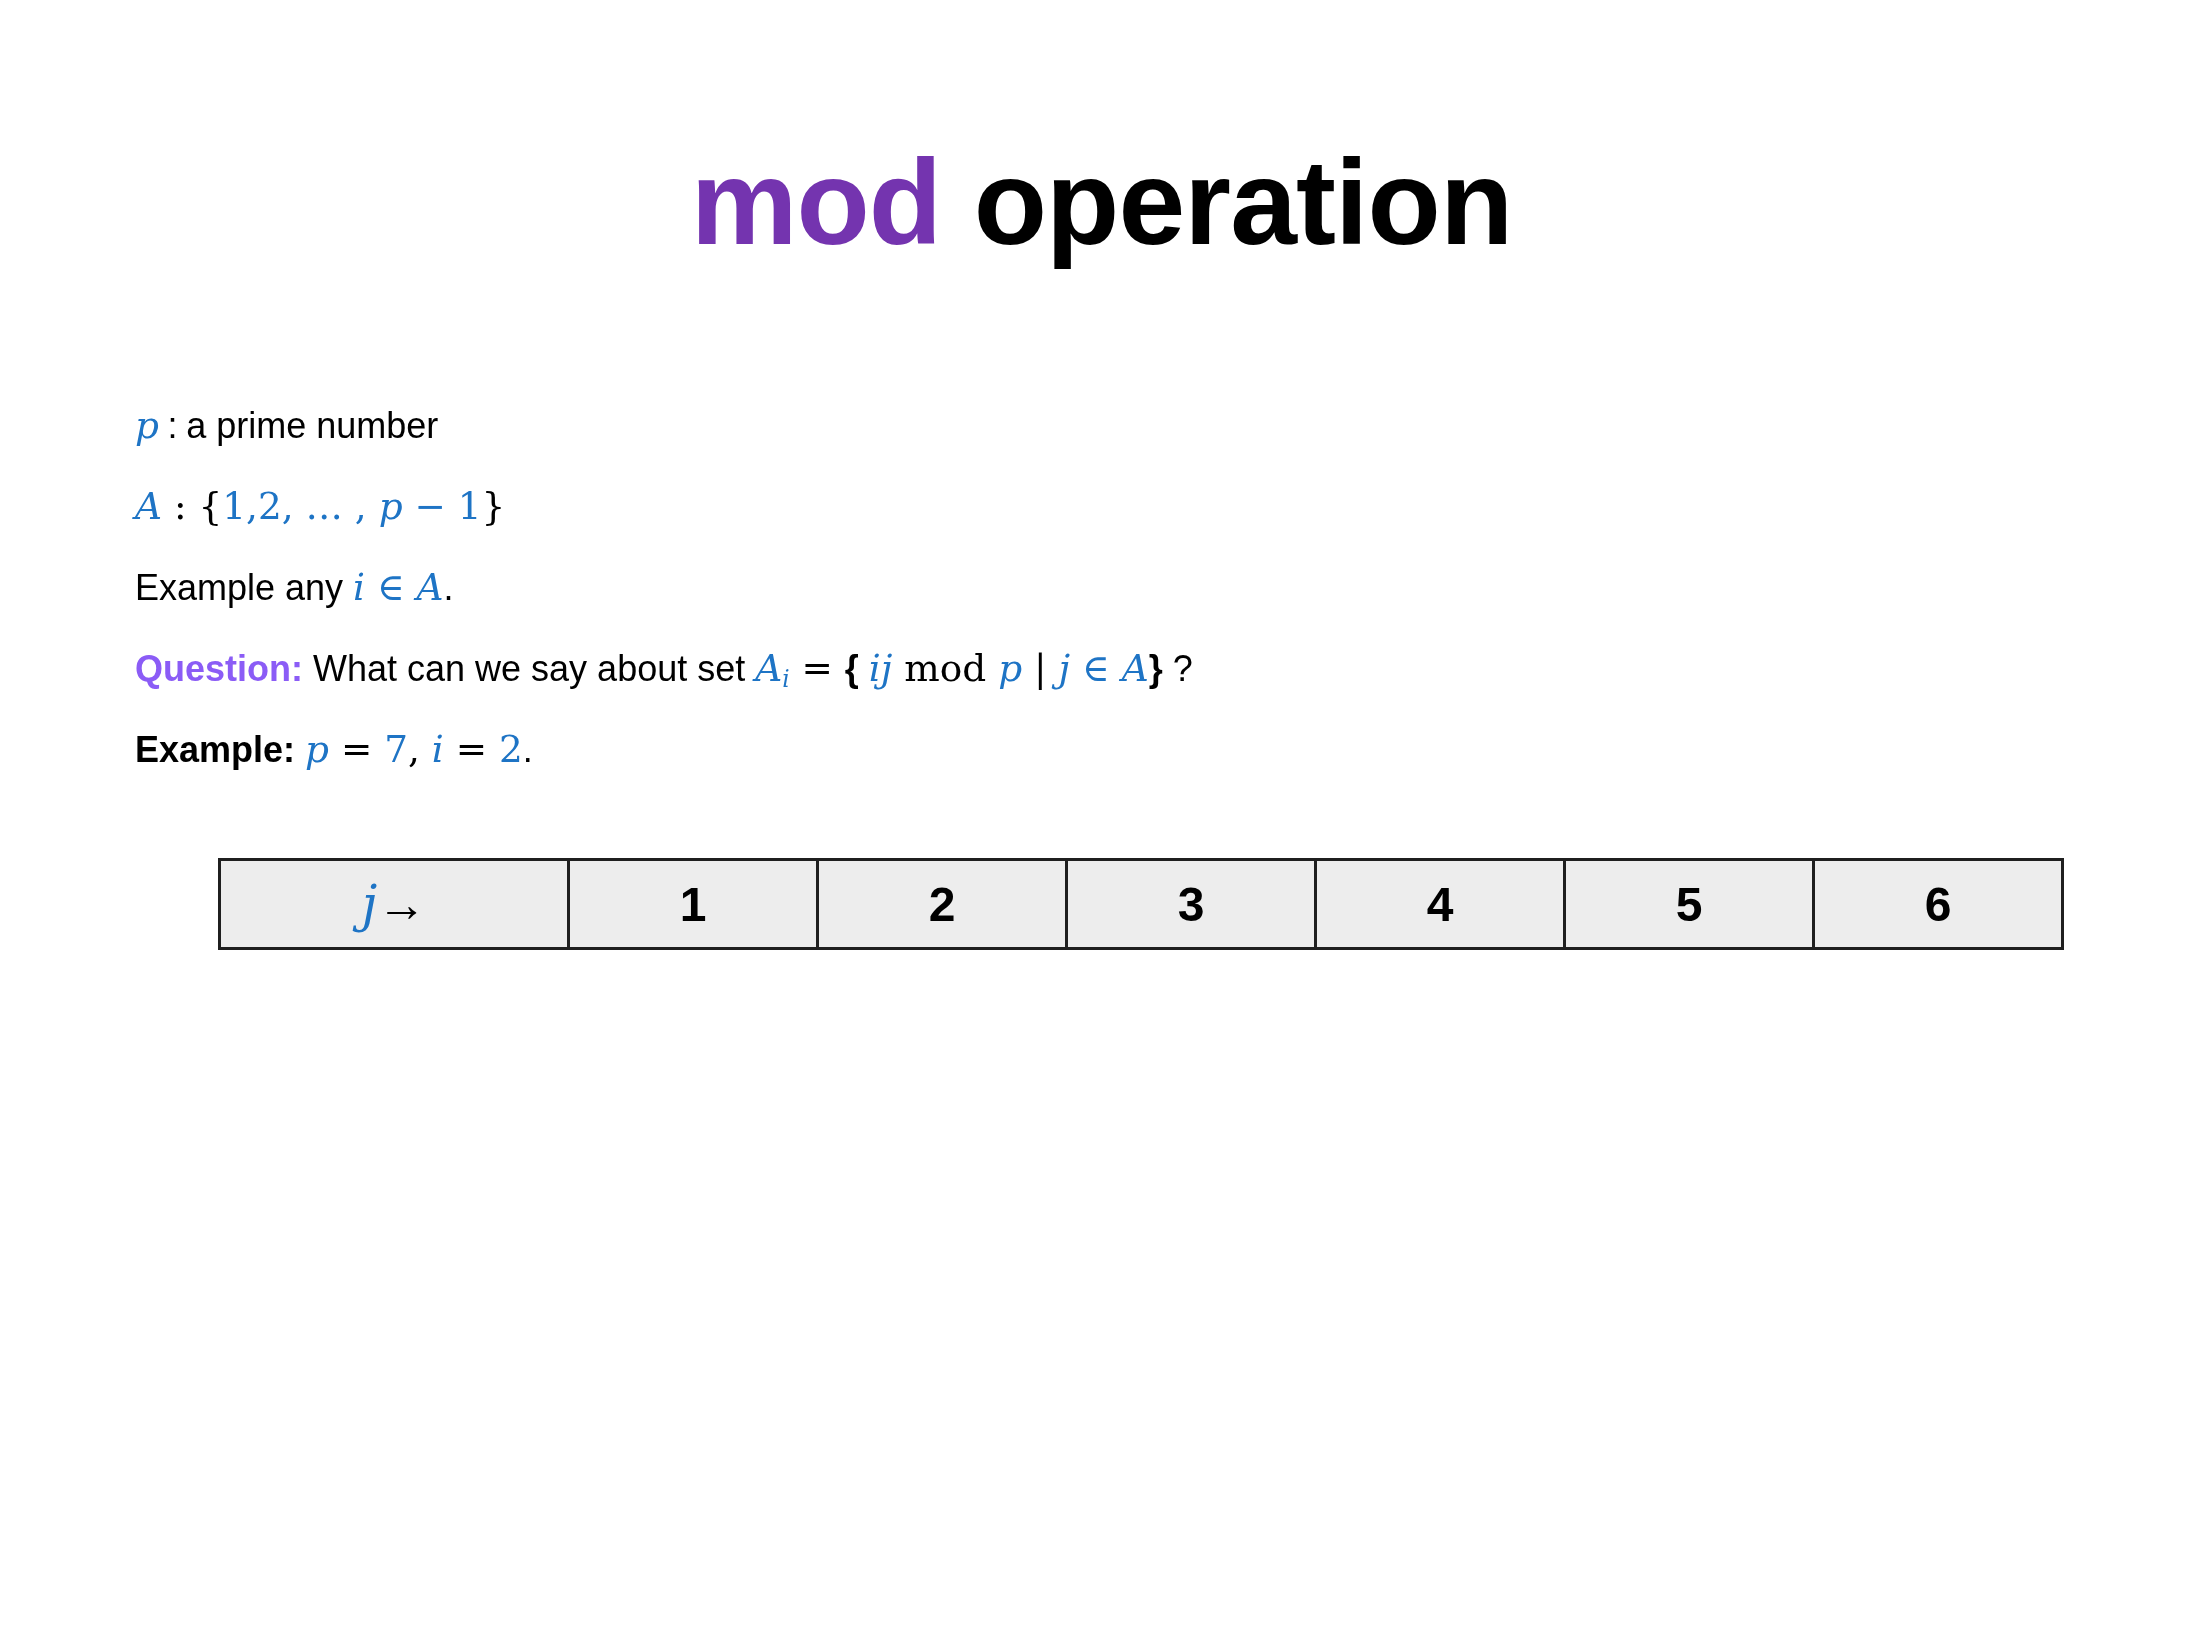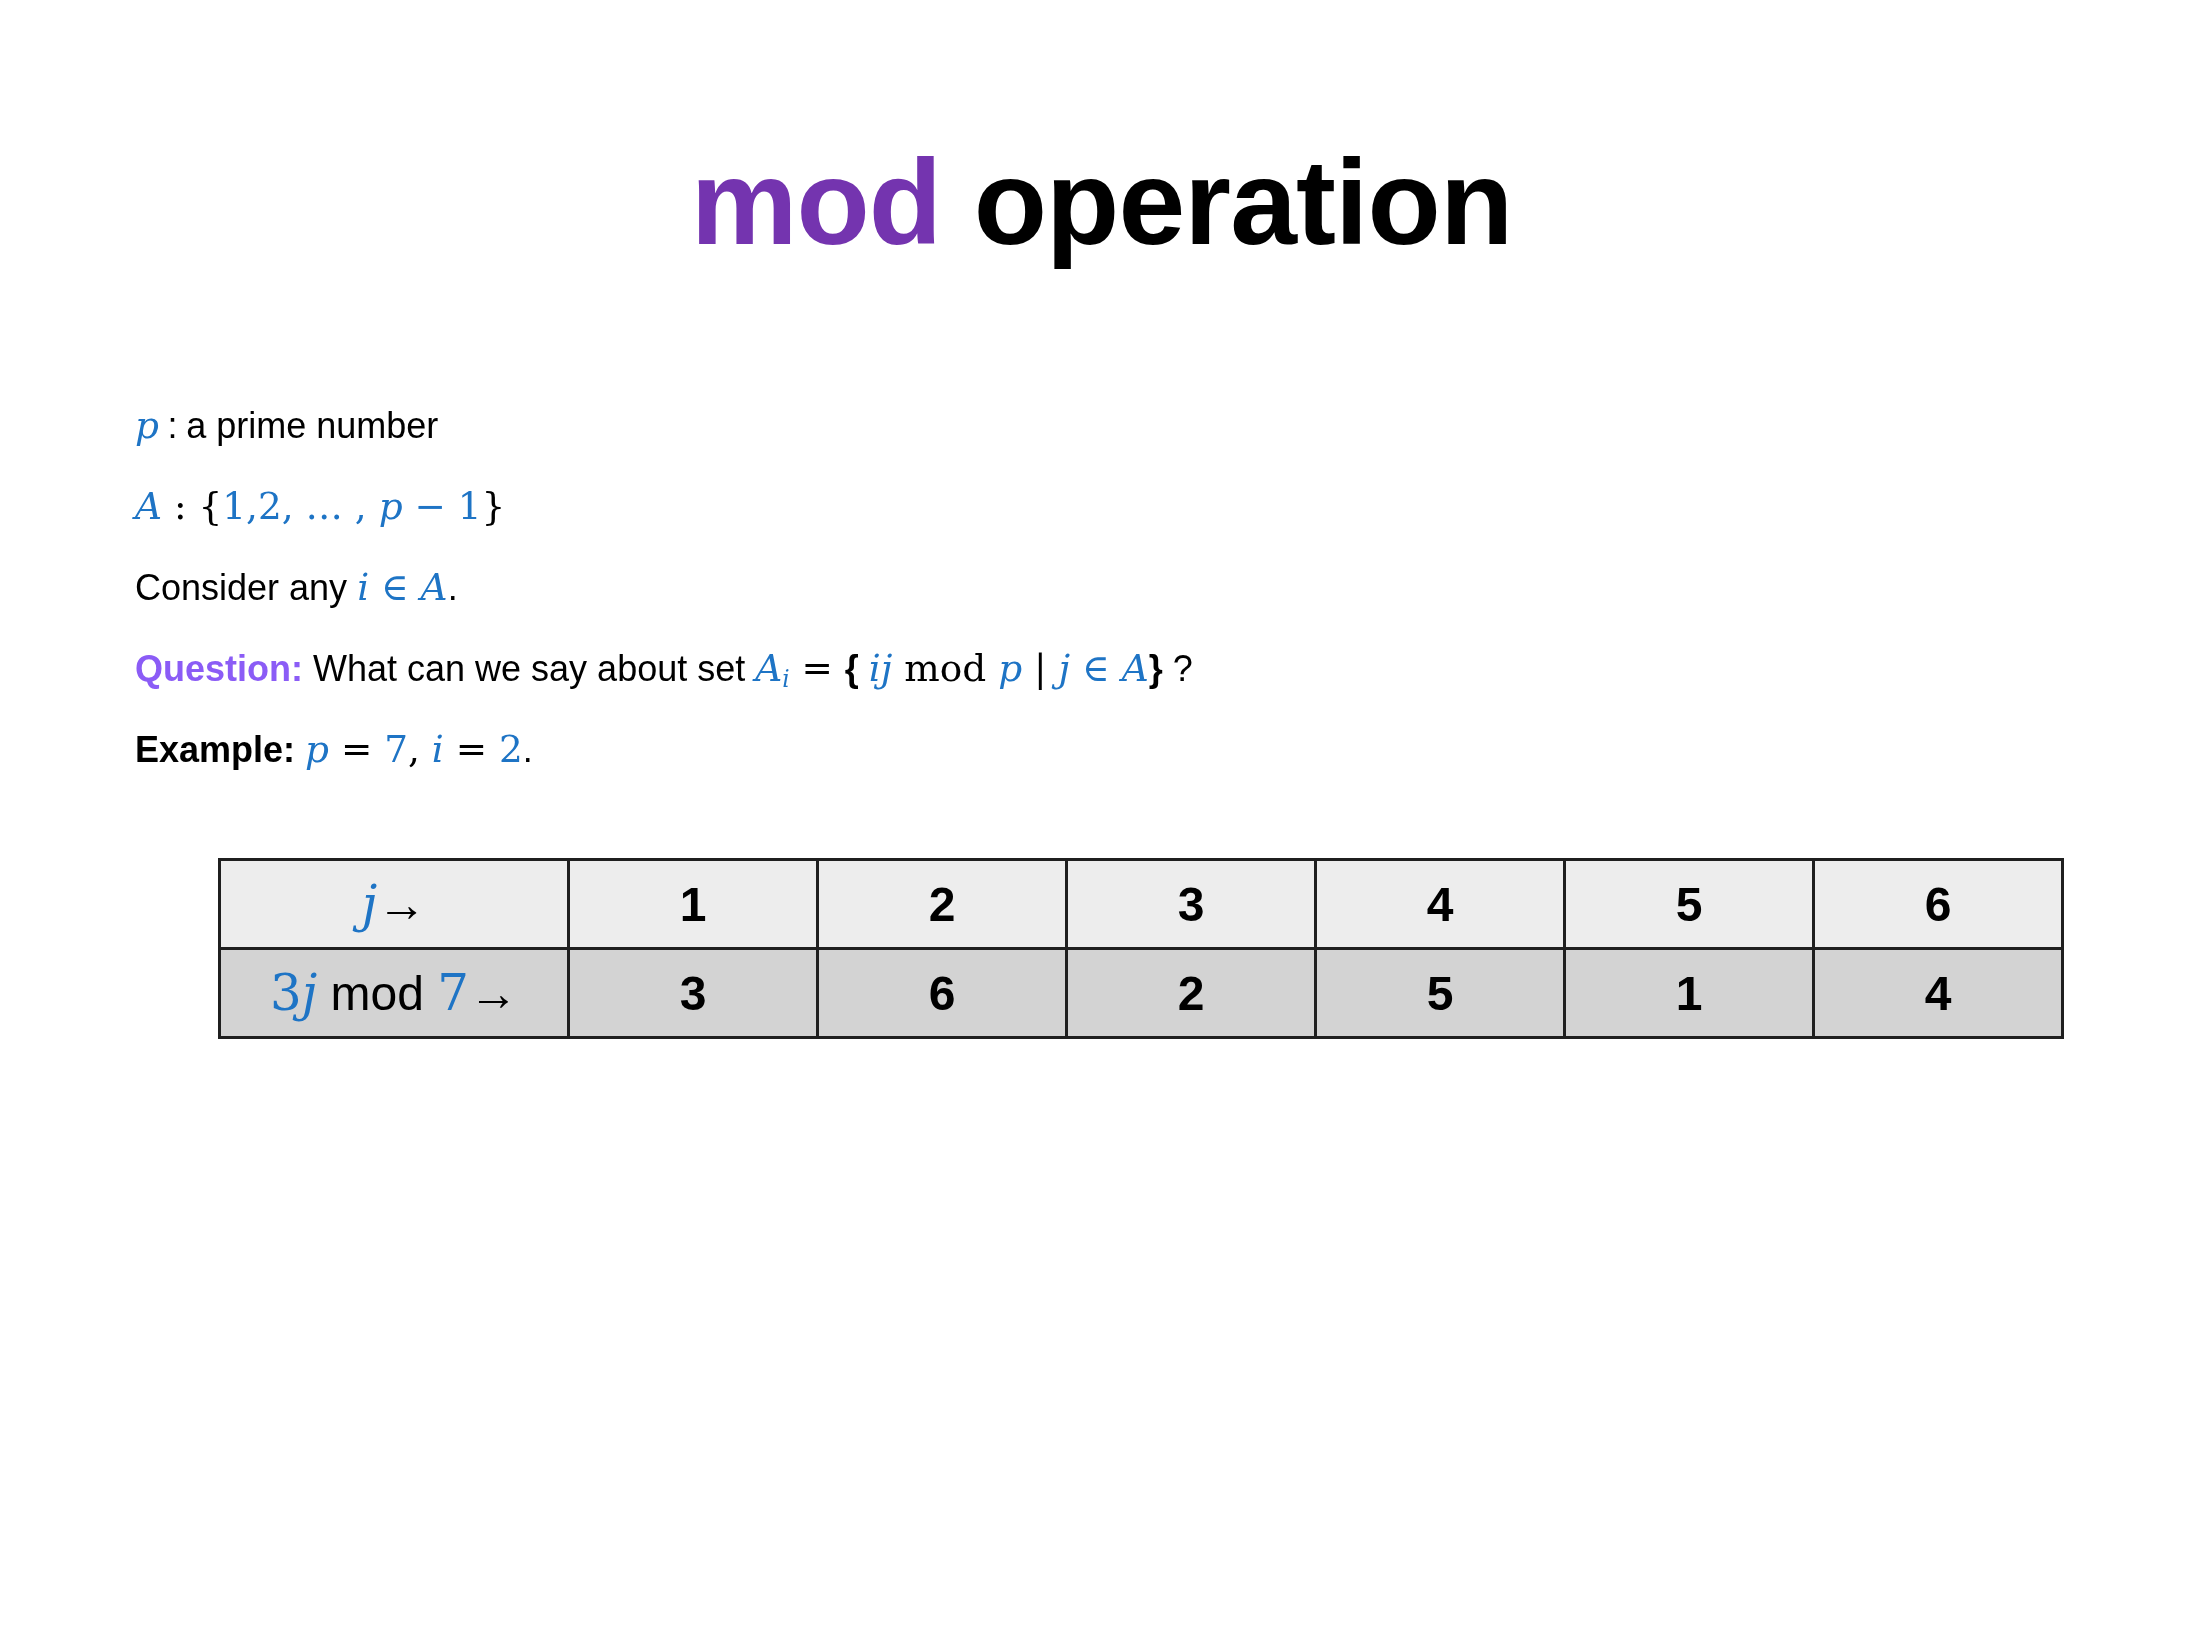--- a/index.html
+++ b/index.html
@@ -77,21 +77,21 @@
 <div class="slide">
 
   <div class="title"><span class="accent">mod</span><span> operation</span></div>
 
   <div class="body-text">
 
     <div class="line"><span class="m it blue">p</span><span class="sp-colon">:</span><span>a prime number</span></div>
 
     <div class="line"><span class="m it blue">A</span><span class="m"> : </span><span class="m">{</span><span class="m blue">1,2, … , </span><span class="m it blue">p</span><span class="m blue"> − 1</span><span class="m">}</span></div>
 
-    <div class="line"><span>Consider any </span><span class="m it blue">i</span><span class="m blue"> ∈ </span><span class="m it blue">A</span><span>.</span></div>
+    <div class="line"><span>Example any </span><span class="m it blue">i</span><span class="m blue"> ∈ </span><span class="m it blue">A</span><span>.</span></div>
 
     <div class="line"><span class="b red">Question:</span><span> What can we say about set </span><span class="m it blue"><span>A</span><sub class="msub">i</sub></span><span class="m"> = </span><span class="b">{ </span><span class="m it blue">ij</span><span class="m"> mod </span><span class="m it blue">p</span><span class="m"> | </span><span class="m it blue">j</span><span class="m blue"> ∈ </span><span class="m it blue">A</span><span class="b">}</span><span> ?</span></div>
 
     <div class="line"><span class="b">Example</span><span class="b">: </span><span class="m it blue">p</span><span class="m"> = </span><span class="m blue">7</span><span class="m">, </span><span class="m it blue">i</span><span class="m"> = </span><span class="m blue">2</span><span>.</span></div>
 
   </div>
 
   <table class="mod-table">
     <colgroup>
       <col class="c-label">
@@ -105,26 +105,17 @@
     <tbody>
         <tr class="hdr">
       <td class="label-cell"><span class="m it blue">j</span><span class="arrow">→</span></td>
       <td>1</td>
       <td>2</td>
       <td>3</td>
       <td>4</td>
       <td>5</td>
       <td>6</td>
     </tr>
-    <tr class="dat">
-      <td class="label-cell"><span class="m blue">3</span><span class="m it blue">j</span><span> mod </span><span class="m blue">7</span><span class="arrow">→</span></td>
-      <td>3</td>
-      <td>6</td>
-      <td>2</td>
-      <td>5</td>
-      <td>1</td>
-      <td>4</td>
-    </tr>
   </tbody>
     </table>
 
 </div>
 
 
 </body></html>

